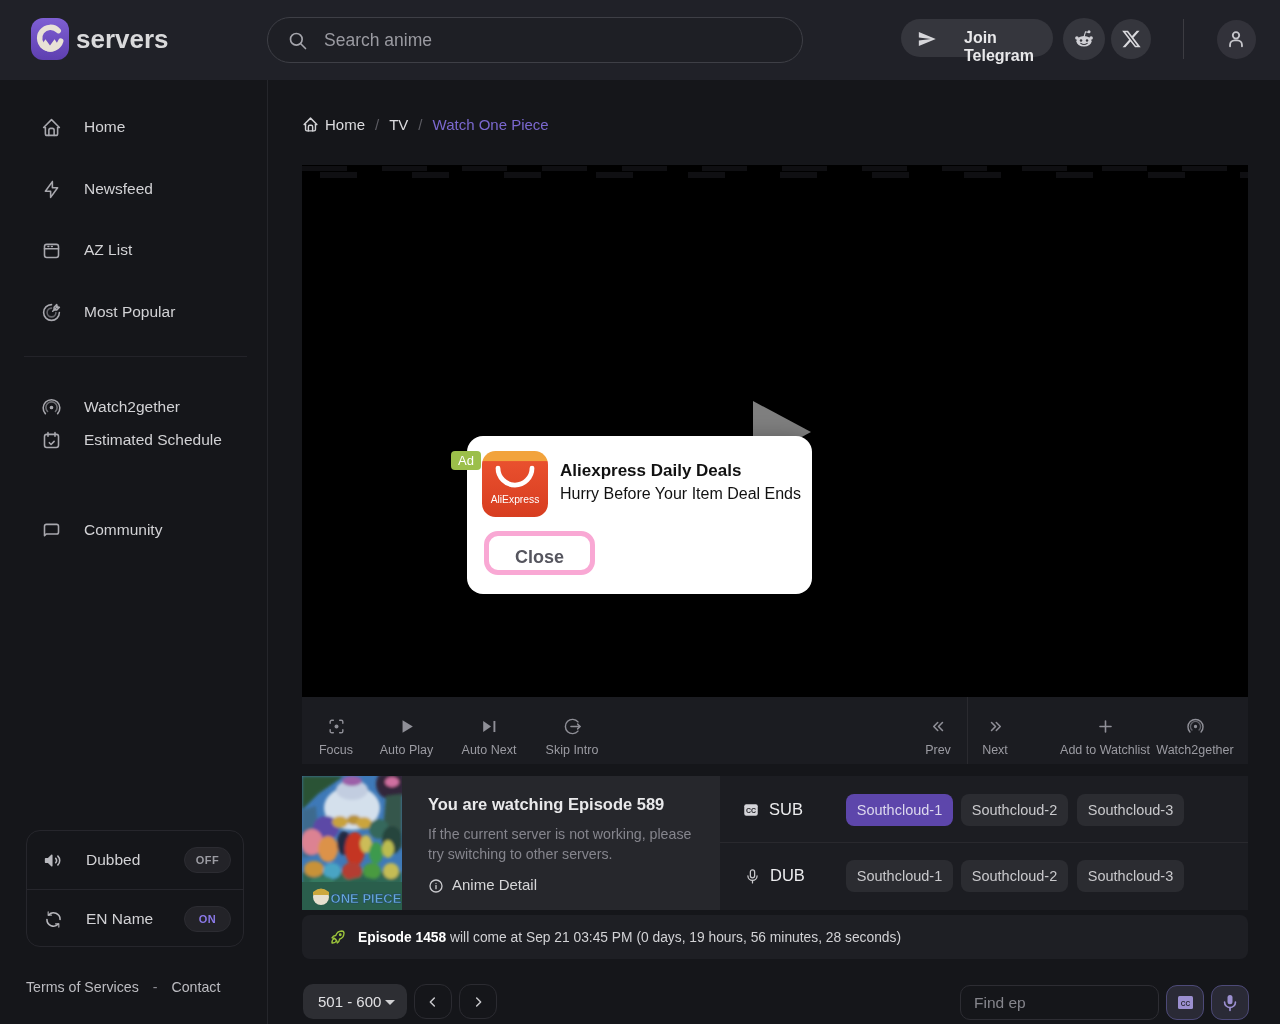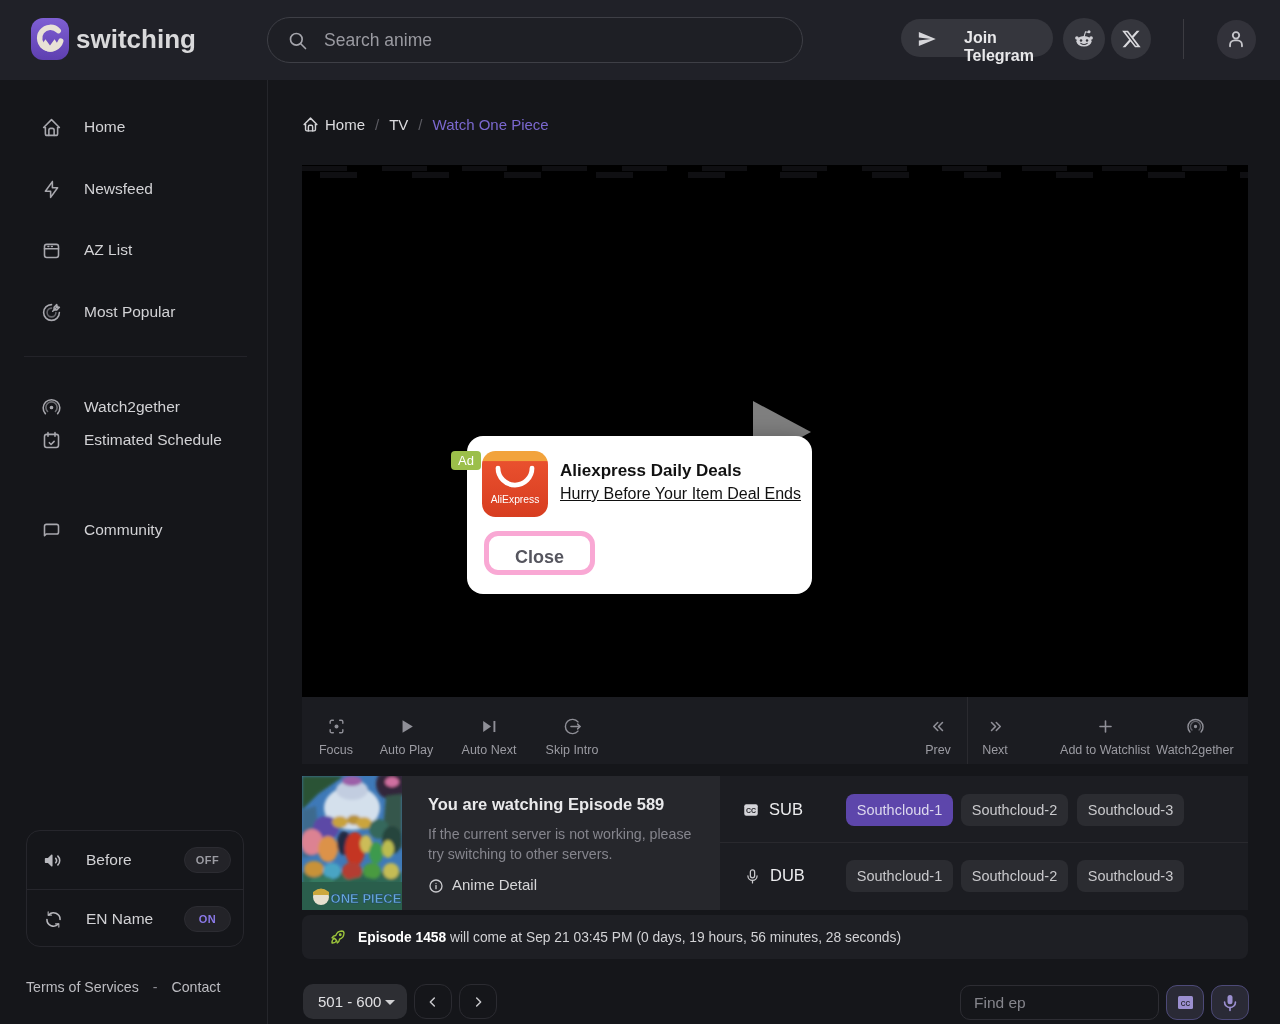--- a/index.html
+++ b/index.html
@@ -40,21 +40,21 @@
 #crumb .sep { color:#5c5c63; padding:0 10px; }
 #crumb .cur { color:#7b68cf; }
 
 #player { position:absolute; left:302px; top:165px; width:946px; height:532px; background:#000; }
 #bigplay { position:absolute; left:451px; top:236px; width:0; height:0; border-left:58px solid #7f7f7f; border-top:31px solid transparent; border-bottom:31px solid transparent; }
 
 #dialog { position:absolute; left:467px; top:436px; width:345px; height:158px; background:#fff; border-radius:16px; box-shadow:0 6px 24px rgba(0,0,0,.45); }
 #adbadge { position:absolute; left:-16px; top:15px; width:30px; height:19px; background:#9cbf4a; border-radius:4px; color:#fff; font-size:13px; text-align:center; line-height:19px; }
 #alibox { position:absolute; left:15px; top:15px; }
 #dtitle { position:absolute; left:93px; top:25px; font-size:17px; font-weight:bold; color:#111; }
-#dsub { position:absolute; left:93px; top:49px; white-space:nowrap; font-size:16px; color:#111;text-decoration:underline; }
+#dsub { position:absolute; left:93px; top:49px; white-space:nowrap; font-size:16px; color:#111; }
 #dclose { position:absolute; left:17px; top:95px; width:111px; height:44px; border:5px solid #f9a8d4; border-radius:14px; color:#55555e; font-size:18px; font-weight:bold; text-align:center; line-height:42px; }
 #dcont { position:absolute; left:134px; top:95px; width:194px; height:44px; background:#2563f0; border-radius:14px; color:#fff; font-size:18px; font-weight:bold; text-align:center; line-height:44px; }
 
 #controls { position:absolute; left:302px; top:697px; width:946px; height:67px; background:#1b1c21; }
 .citem { position:absolute; top:0; height:67px; text-align:center; color:#9b9ba2; font-size:12.5px; }
 .citem svg { display:block; margin:20px auto 7px; color:#8f8f97; }
 #cdiv { position:absolute; left:665px; top:0; width:1px; height:67px; background:#2a2a2f; }
 
 #inforow { position:absolute; left:302px; top:776px; width:946px; height:134px; }
 #poster { position:absolute; left:0; top:0; width:100px; height:134px; overflow:hidden; }
@@ -87,21 +87,21 @@
 </head>
 <body>
 
 <div id="header">
   <div id="logo">
     <svg width="38" height="42" viewBox="0 0 40 40" style="position:absolute;left:0;top:0;">
       <path d="M28.8 11.3 A11.4 11.4 0 1 0 31.4 22.2" fill="none" stroke="#e8e2d6" stroke-width="5.6" stroke-linecap="round"></path>
       <path d="M9.8 28.5 L15.2 20.3 L20 26.8 L24.8 20.3 L30.2 28.5 Q25 33.5 20 33.5 Q15 33.5 9.8 28.5 Z" fill="#e8e2d6"></path>
     </svg>
   </div>
-  <div id="logoword">switching</div>
+  <div id="logoword">servers</div>
   <div id="search">
     <svg class="sicon" width="20" height="20" viewBox="0 0 24 24" fill="none" stroke="#a5a5ac" stroke-width="2" stroke-linecap="round">
         <circle cx="10" cy="10" r="7"></circle>
         <path d="M21 21l-6-6"></path>
       </svg>
     <span class="ph">Search anime</span>
   </div>
   <div id="jointg" class="hbtn">
     <svg width="20" height="20" viewBox="0 0 24 24" fill="#d6d6da" style="position:absolute;left:16px;top:10px;">
         <path d="M2.2 20.5L22.5 12 2.2 3.5 2.2 10.1l14.5 1.9-14.5 1.9z"></path>
@@ -192,21 +192,21 @@
     </svg>
   <span>Community</span>
 </div>
 <div id="togglebox">
   <div class="trow" style="top:0;">
     <svg width="21" height="21" viewBox="0 0 24 24" fill="none" stroke="currentColor" stroke-width="1.8" stroke-linecap="round" stroke-linejoin="round">
         <path d="M3 10v4h3l4 4V6l-4 4z" fill="currentColor"></path>
         <path d="M14.5 9.5a3.5 3.5 0 0 1 0 5"></path>
         <path d="M17 7a7 7 0 0 1 0 10"></path>
       </svg>
-    <span class="tlabel">Before</span>
+    <span class="tlabel">Dubbed</span>
     <span class="pill off">OFF</span>
   </div>
   <div id="tbdiv"></div>
   <div class="trow" style="top:59px;">
     <svg width="21" height="21" viewBox="0 0 24 24" fill="none" stroke="currentColor" stroke-width="1.8" stroke-linecap="round" stroke-linejoin="round">
         <path d="M19.5 12a7.5 7.5 0 0 0-13-5.2M4.5 12a7.5 7.5 0 0 0 13 5.2"></path>
         <path d="M6 3.5v3.5h3.5" opacity=".7"></path>
         <path d="M18 20.5v-3.5h-3.5" opacity=".7"></path>
       </svg>
     <span class="tlabel">EN Name</span>

